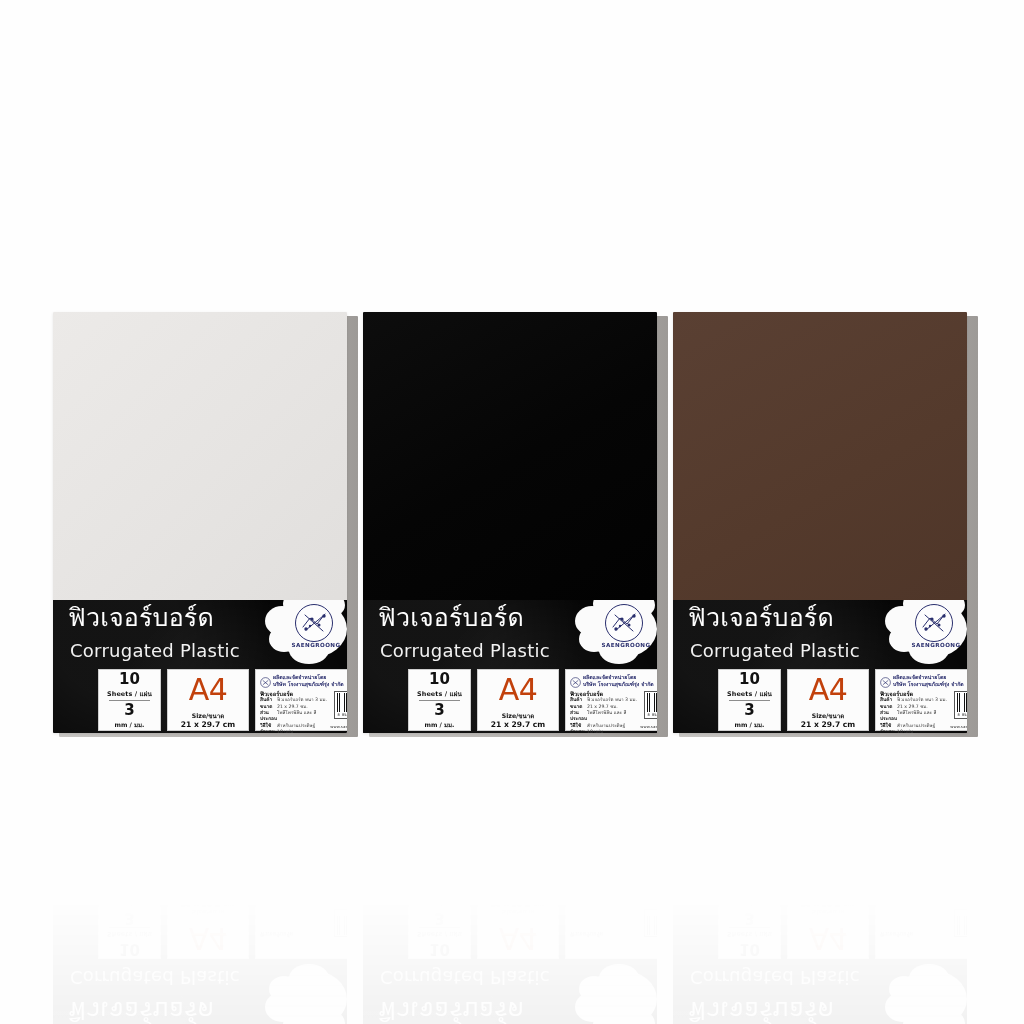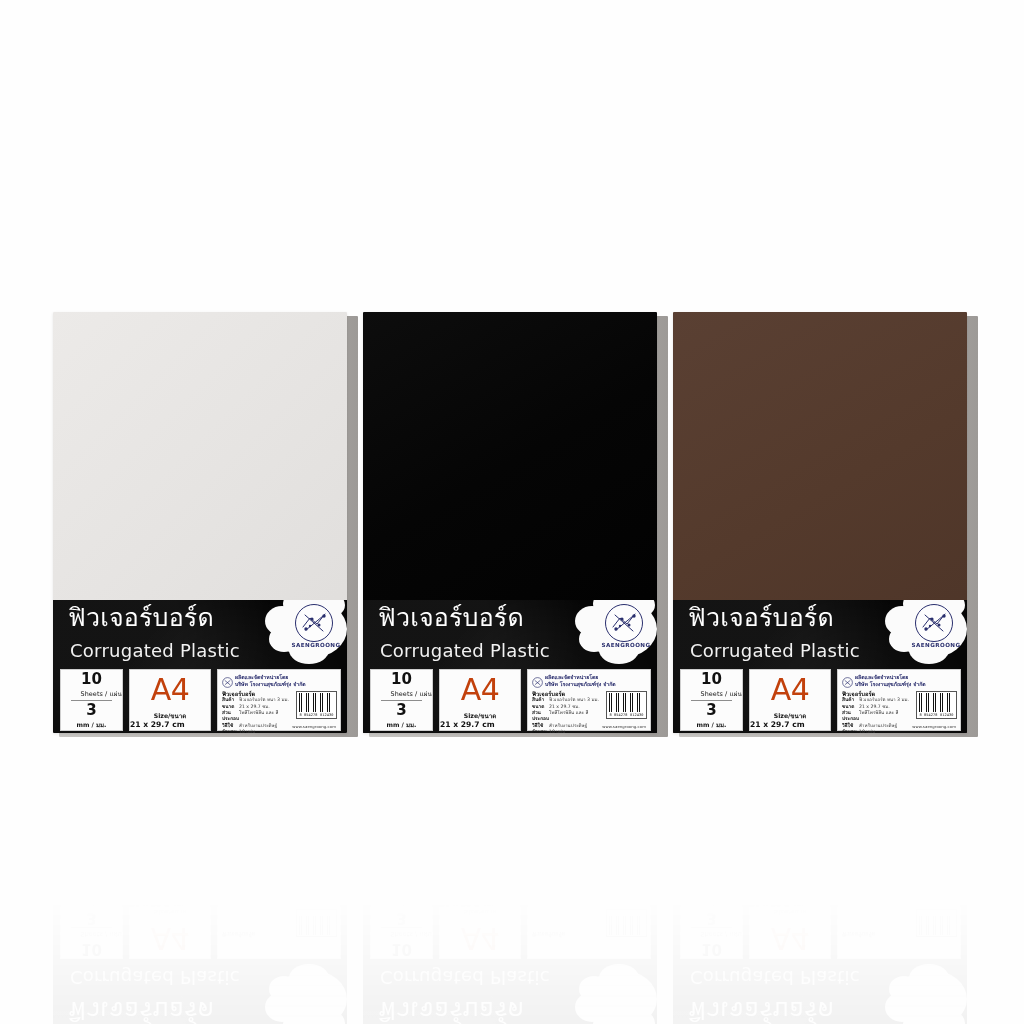--- a/index.html
+++ b/index.html
@@ -70,54 +70,54 @@
   .logo-mark svg{display:block;}
   .logo-name{
     position:absolute;left:20px;top:52px;width:62px;text-align:center;
     font-size:5.6px;letter-spacing:.45px;color:#2a2f6e;font-weight:700;
   }
 
   
   .specs{position:absolute;left:0;right:0;top:69px;height:64px;}
   .box{
     position:absolute;top:0;height:62px;background:#fcfcfc;
-    border:1px solid #cfcfcf;box-sizing:border-box;
+    border:1px solid #cfcfcf;box-sizing:border-box;margin-left:38px;
   }
   .box-qty{left:7px;width:63px;}
   .box-size{left:76px;width:82px;}
   .box-info{left:164px;width:124px;}
 
   .qty-num{
     position:absolute;left:0;right:0;top:2px;text-align:center;
     font-size:15px;font-weight:700;color:#111;line-height:1.05;
   }
   .qty-lbl{
-    position:absolute;left:0;right:0;top:19px;text-align:right;
-    font-size:6.4px;font-weight:400;color:#111;letter-spacing:.1px;
+    position:absolute;left:0;right:0;top:19px;text-align:center;
+    font-size:6.4px;font-weight:700;color:#111;letter-spacing:.1px;
   }
   .qty-rule{position:absolute;left:10px;right:10px;top:30px;height:1px;background:#8d8d8d;}
   .thk-num{
     position:absolute;left:0;right:0;top:33px;text-align:center;
     font-size:15px;font-weight:700;color:#111;line-height:1.05;
   }
   .thk-lbl{
     position:absolute;left:0;right:0;top:50px;text-align:center;
     font-size:6.2px;font-weight:700;color:#111;
   }
 
   .size-big{
     position:absolute;left:0;right:0;top:1px;text-align:center;
     font-size:30px;color:#c2410c;line-height:1.25;letter-spacing:-.5px;
   }
   .size-lbl{
     position:absolute;left:0;right:0;top:41px;text-align:center;
     font-size:6.2px;color:#111;font-weight:600;
   }
   .size-val{
-    position:absolute;left:0;right:0;top:50px;
+    position:absolute;left:0;right:0;top:50px;text-align:center;
     font-size:7.6px;color:#111;font-weight:600;
   }
 
   
   .info-logo{position:absolute;left:4px;top:3px;width:11px;height:11px;}
   .info-co1{position:absolute;left:17px;top:3px;font-size:5.2px;color:#1b1f63;font-weight:700;white-space:nowrap;}
   .info-co2{position:absolute;left:17px;top:9.5px;font-size:5.2px;color:#1b1f63;font-weight:700;white-space:nowrap;}
   .info-head{position:absolute;left:4px;top:19px;font-size:5.8px;color:#111;font-weight:700;}
   .info-rows{position:absolute;left:4px;top:27px;width:72px;}
   .irow{display:flex;gap:3px;margin-bottom:1.2px;line-height:1.15;}

